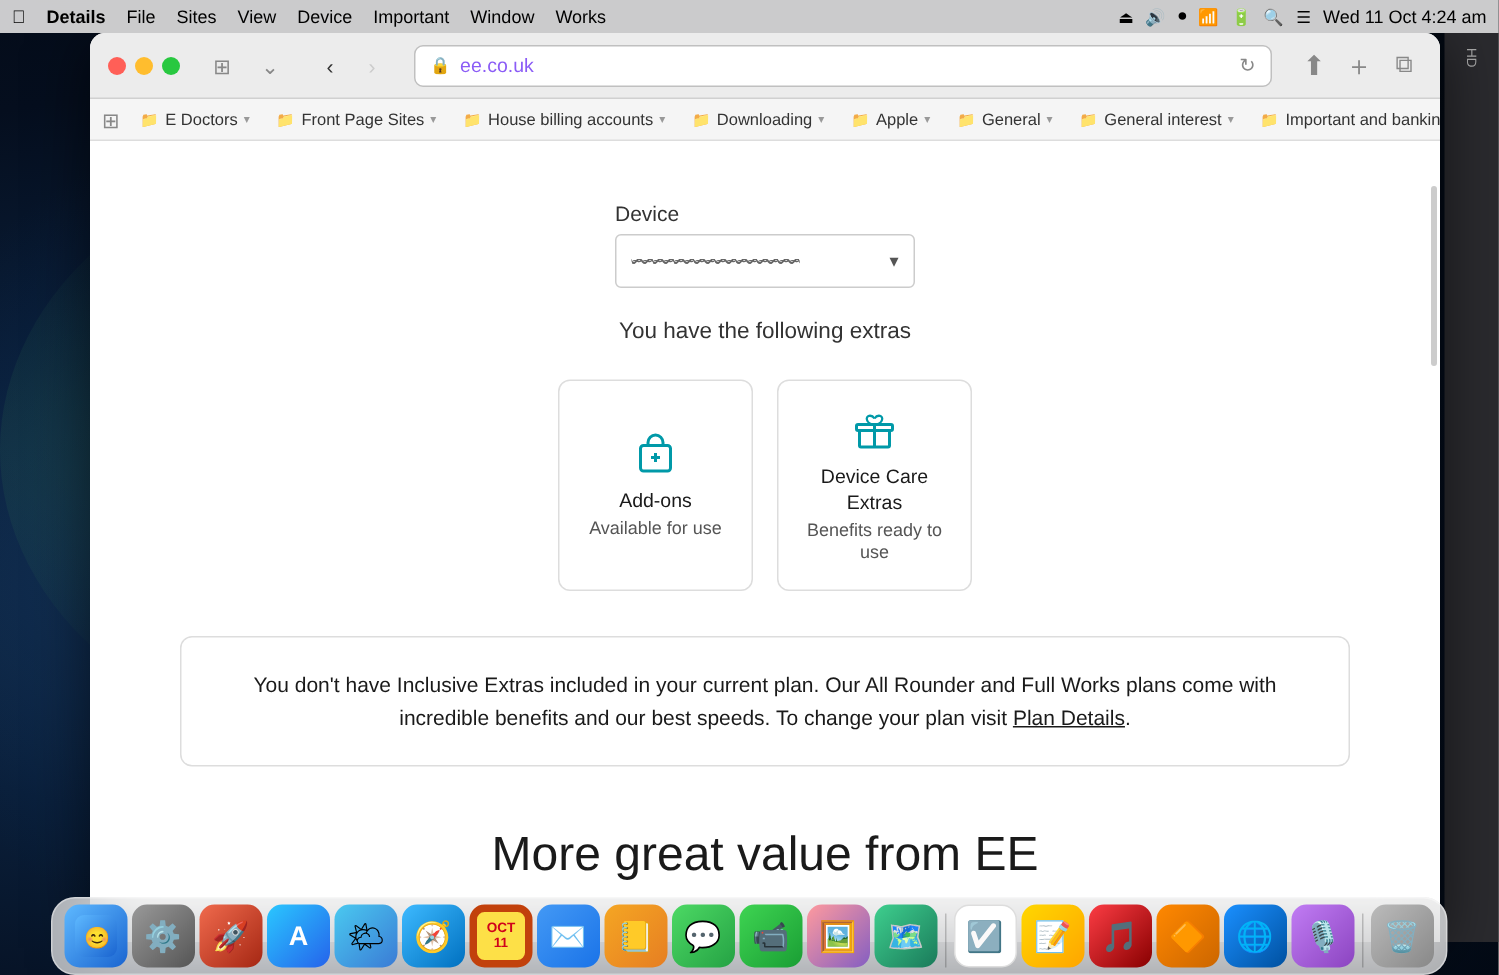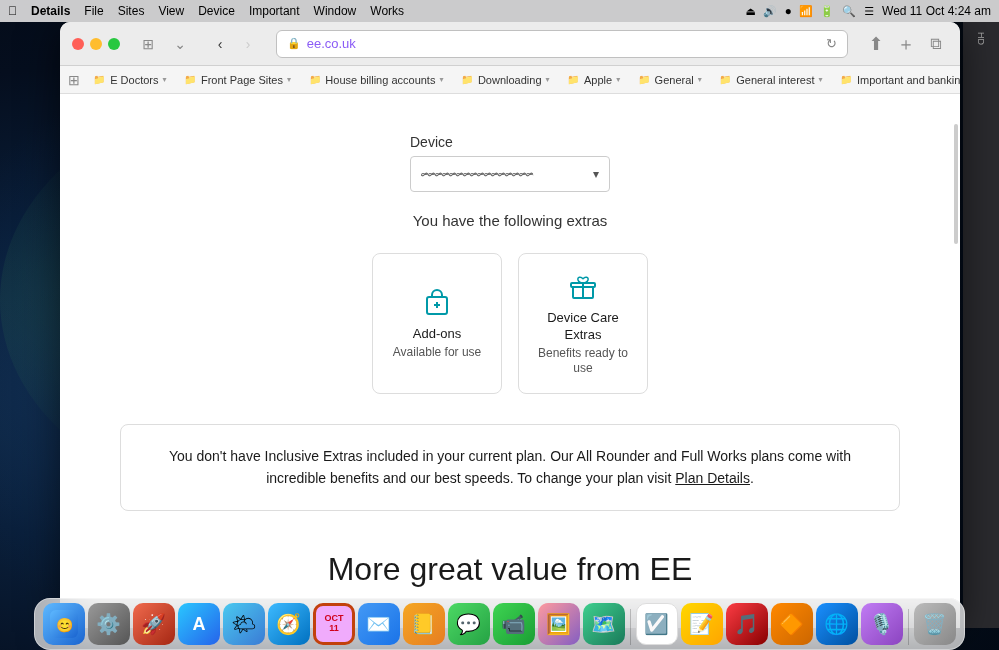--- a/index.html
+++ b/index.html
@@ -522,21 +522,21 @@
     </div>
 
     <div class="dock-item" style="background:linear-gradient(135deg,#4ac9f0,#3a7bd5); border-radius:10px;">
       <span style="font-size:20px;">🌤</span>
     </div>
 
     <div class="dock-item" style="background:linear-gradient(135deg,#3dbaff,#0070c0); border-radius:10px;">
       <span style="font-size:20px;">🧭</span>
     </div>
 
-    <div class="dock-item" style="background:#f0abfc; border:3px solid #c2410c; border-radius:10px;">
+    <div class="dock-item" style="background:#fde047; border:5px solid #c2410c; border-radius:10px;">
       <span style="font-size:9px; color:#d0021b; font-weight:bold; display:block; text-align:center; line-height:1.1;">OCT<br>11</span>
     </div>
 
     <div class="dock-item" style="background:linear-gradient(135deg,#4399f5,#1a73e8); border-radius:10px;">
       <span style="font-size:20px;">✉️</span>
     </div>
 
     <div class="dock-item" style="background:linear-gradient(135deg,#f5a623,#e67e22); border-radius:10px;">
       <span style="font-size:20px;">📒</span>
     </div>

